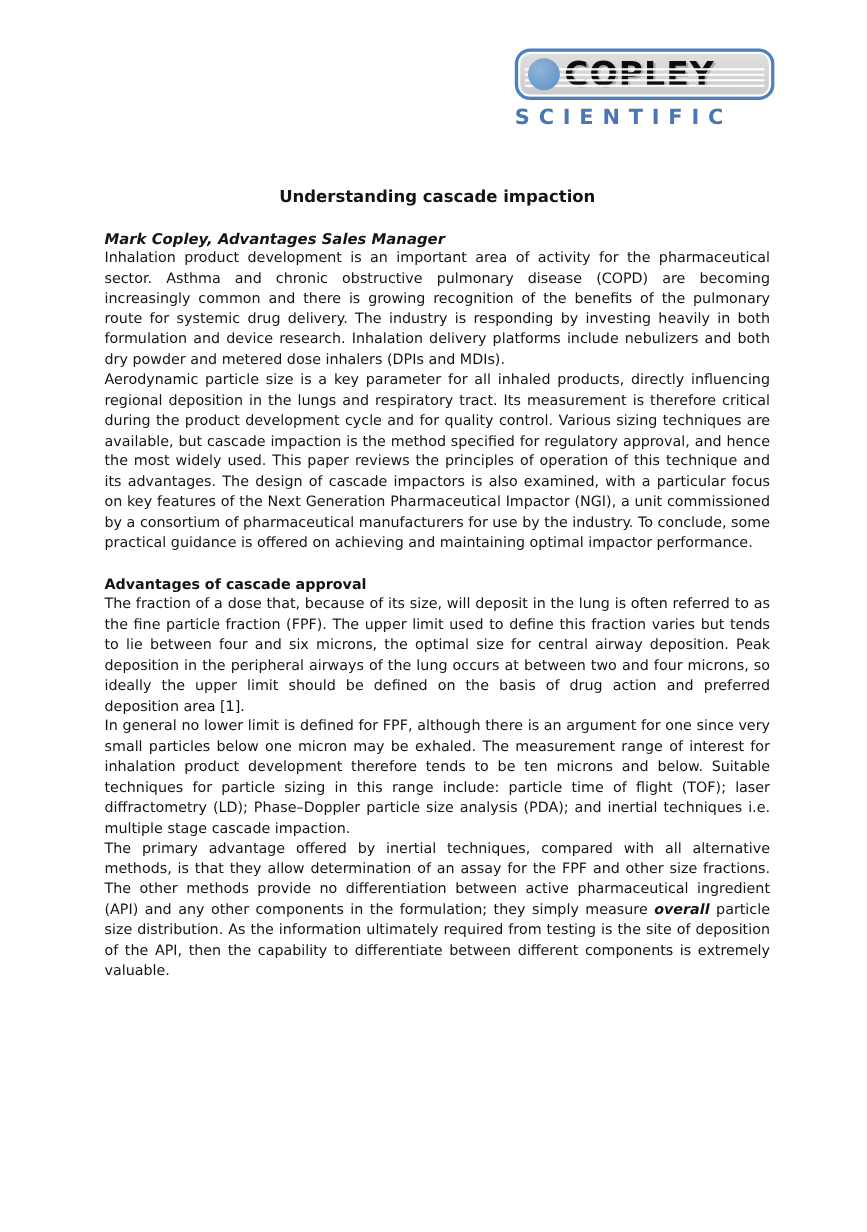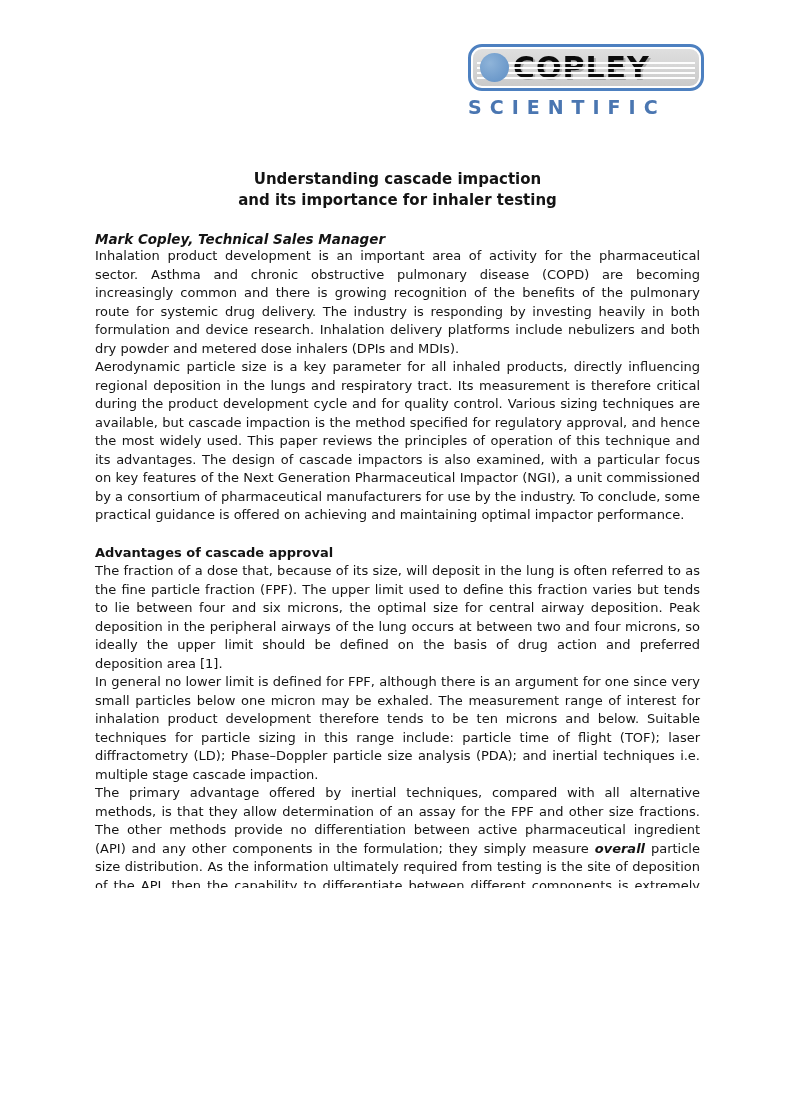--- a/index.html
+++ b/index.html
@@ -148,23 +148,23 @@
       <span class="stripe s3"></span>
       <span class="stripe s4"></span>
       <span class="dot"></span>
       <span class="brand">COPLEY</span>
     </div>
     <div class="sub">SCIENTIFIC</div>
   </div>
 
   <main>
     <h1><span>Understanding cascade impaction</span><br>
-      <span>and its importance for inhaler testing</span></h1>
+      </h1>
 
-    <p class="author">Mark Copley, Technical Sales Manager</p>
+    <p class="author">Mark Copley, Advantages Sales Manager</p>
 
     <p class="body mt-p1">Inhalation product development is an important area of activity for the pharmaceutical sector. Asthma and chronic obstructive pulmonary disease (COPD) are becoming increasingly common and there is growing recognition of the benefits of the pulmonary route for systemic drug delivery. The industry is responding by investing heavily in both formulation and device research. Inhalation delivery platforms include nebulizers and both dry powder and metered dose inhalers (DPIs and MDIs).</p>
 
     <p class="body mt-std">Aerodynamic particle size is a key parameter for all inhaled products, directly influencing regional deposition in the lungs and respiratory tract. Its measurement is therefore critical during the product development cycle and for quality control. Various sizing techniques are available, but cascade impaction is the method specified for regulatory approval, and hence the most widely used. This paper reviews the principles of operation of this technique and its advantages. The design of cascade impactors is also examined, with a particular focus on key features of the Next Generation Pharmaceutical Impactor (NGI), a unit commissioned by a consortium of pharmaceutical manufacturers for use by the industry. To conclude, some practical guidance is offered on achieving and maintaining optimal impactor performance.</p>
 
     <h2>Advantages of cascade approval</h2>
 
     <p class="body">The fraction of a dose that, because of its size, will deposit in the lung is often referred to as the fine particle fraction (FPF). The upper limit used to define this fraction varies but tends to lie between four and six microns, the optimal size for central airway deposition. Peak deposition in the peripheral airways of the lung occurs at between two and four microns, so ideally the upper limit should be defined on the basis of drug action and preferred deposition area [1].</p>
 
     <p class="body mt-p4">In general no lower limit is defined for FPF, although there is an argument for one since very small particles below one micron may be exhaled. The measurement range of interest for inhalation product development therefore tends to be ten microns and below. Suitable techniques for particle sizing in this range include: particle time of flight (TOF); laser diffractometry (LD); Phase–Doppler particle size analysis (PDA); and inertial techniques i.e. multiple stage cascade impaction.</p>

